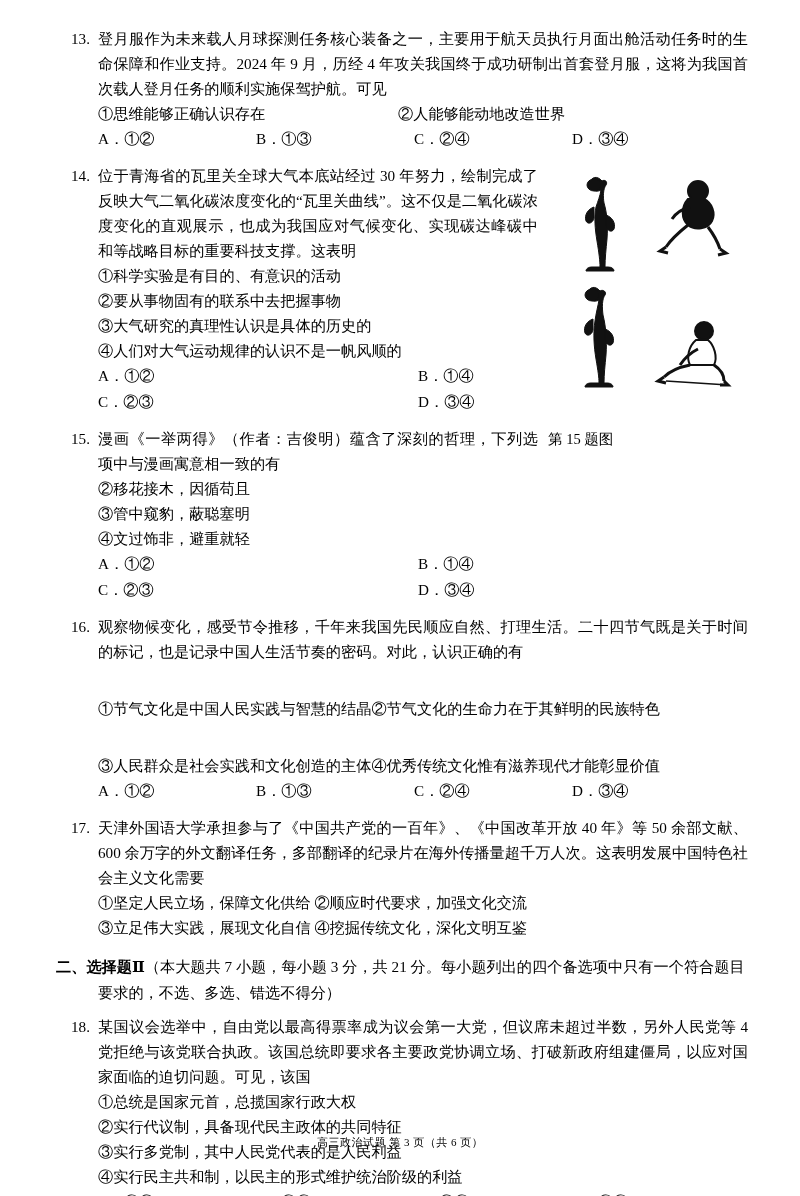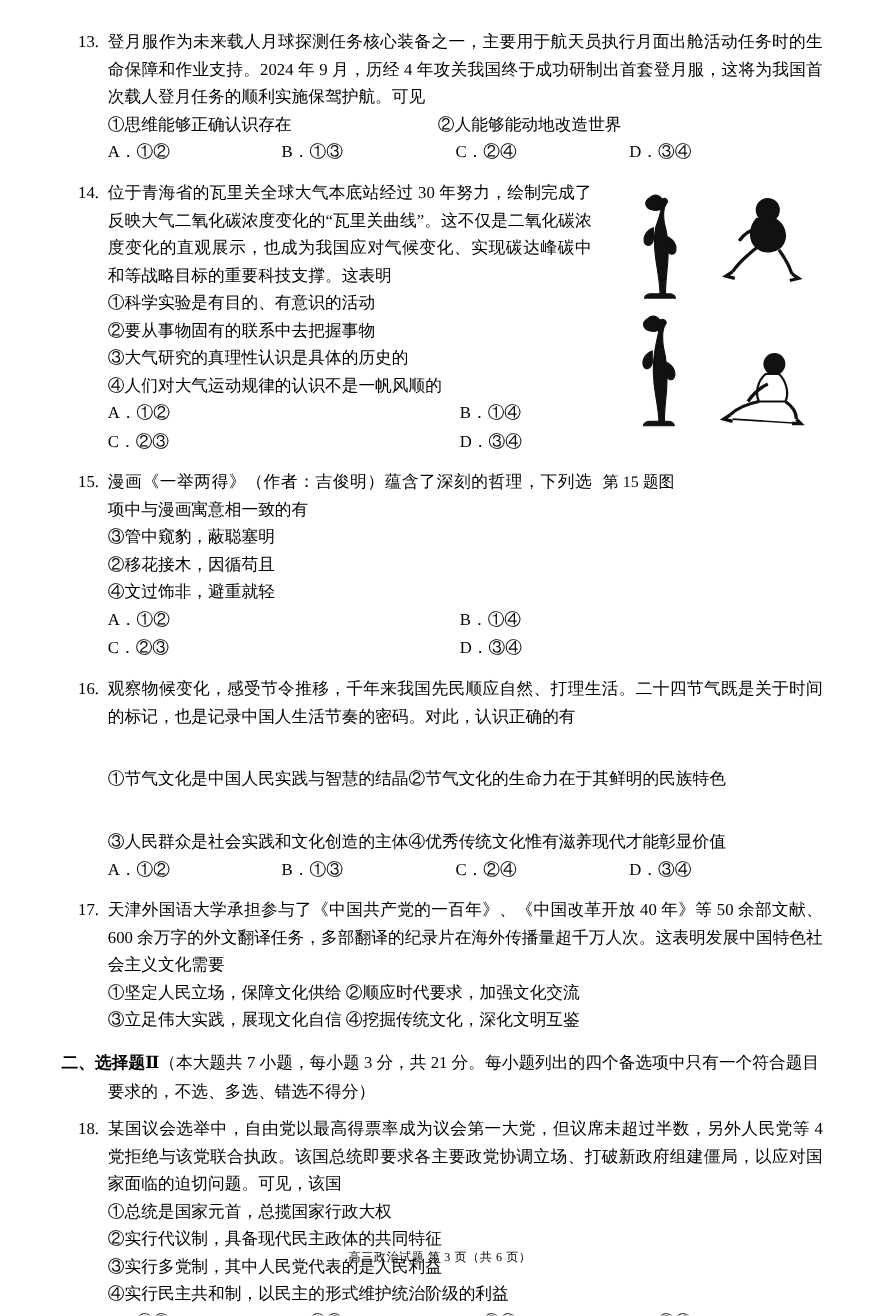--- a/index.html
+++ b/index.html
@@ -201,22 +201,22 @@
         <span>D．③④</span>
       </div>
     </div>
   </div>
 
   <div class="q">
     <div class="q-num">15.</div>
     <div class="q-body" style="max-width:470px;">
       <div class="stem">漫画《一举两得》（作者：吉俊明）蕴含了深刻的哲理，下列选项中与漫画寓意相一致的有</div>
       <div class="opt-list">
+        <div class="opt">②移花接木，因循苟且</div>
         <div class="opt">③管中窥豹，蔽聪塞明</div>
-        <div class="opt">②移花接木，因循苟且</div>
         <div class="opt">④文过饰非，避重就轻</div>
       </div>
       <div class="choices two">
         <span>A．①②</span>
         <span>B．①④</span>
       </div>
       <div class="choices two">
         <span>C．②③</span>
         <span>D．③④</span>
       </div>

